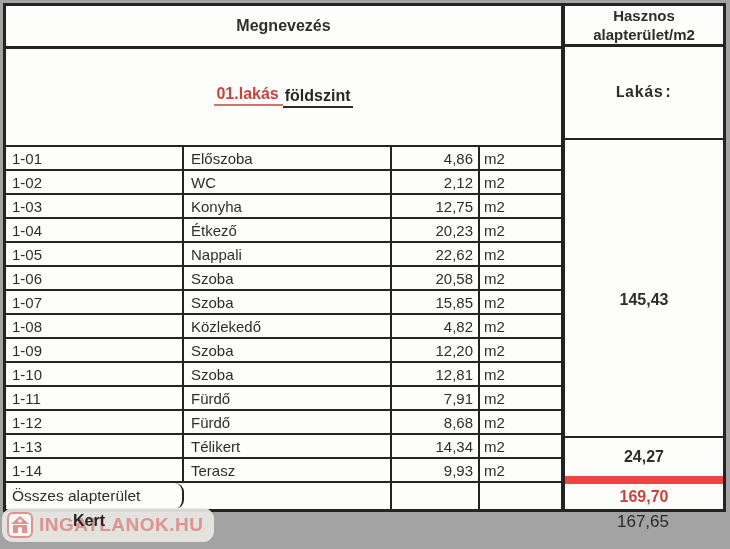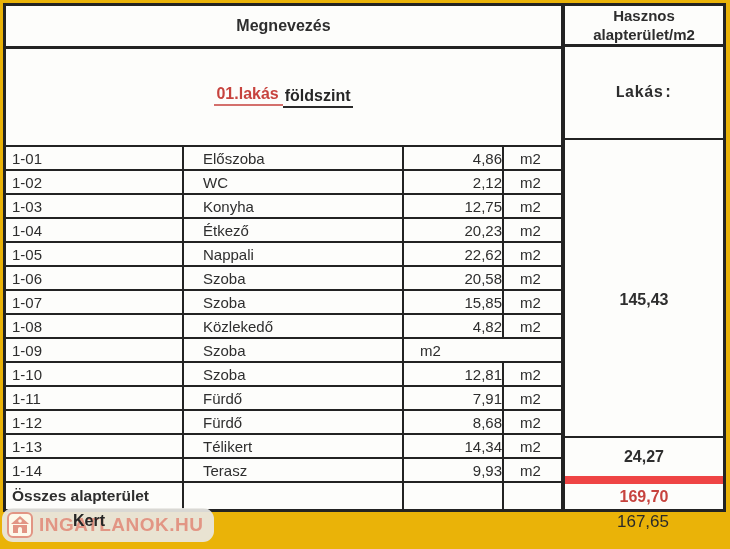--- a/index.html
+++ b/index.html
@@ -1,19 +1,19 @@
 <!DOCTYPE html>
 <html><head>
 <meta charset="utf-8">
 <style>
   * { margin:0; padding:0; box-sizing:border-box; }
   html,body { background:#ffffff; }
   .page {
     position:relative; width:730px; height:549px;
-    background:#eab308; overflow:hidden;
+    background:#a3a3a3; overflow:hidden;
     font-family:"Liberation Sans", sans-serif;
     color:#2e2e2e;
   }
   
   .sheet {
     position:absolute; left:3px; top:3px; width:723px; height:509px;
     border:3px solid #232323; display:flex; background:#fdfdfb;
   }
   .left-section { width:557px; border-right:2px solid #232323; display:flex; flex-direction:column; }
   .right-section { flex:1; border-left:2px solid #232323; display:flex; flex-direction:column; }
@@ -33,30 +33,29 @@
     border-bottom:2px solid #d4706c; padding:0 4px 1px 2px; margin-bottom:4px;
   }
   .floor-title {
     color:#262626; font-weight:bold; font-size:16px;
     border-bottom:2px solid #2a2a2a; padding:0 2px 1px 2px;
   }
   .grid-row {
     height:24px; border-bottom:2px solid #232323;
     display:grid; grid-template-columns:178px 208px 88px 1fr;
     font-size:15px;
-    gap:12px;
   }
   .grid-row.last { border-bottom:none; height:26px; }
   .cell { display:flex; align-items:center; overflow:hidden; }
   .cell.b-r { border-right:2px solid #232323; }
   .cell.code { padding-left:6px; }
   .cell.name { padding-left:7px;text-align:right; }
-  .cell.val  { justify-content:flex-end; }
+  .cell.val  { justify-content:flex-end; padding-right:5px; }
   .cell.unit { padding-left:4px; }
-  .total-label { font-weight:bold; font-size:15.5px; white-space:nowrap; }
+  .total-label { font-weight:normal; font-size:15.5px; white-space:nowrap;border-radius:9px; }
 
   
   .rh-header {
     height:43px; border-bottom:3px solid #232323;
     display:flex; flex-direction:column; align-items:center; justify-content:center;
     font-weight:bold; font-size:15px; line-height:19px; text-align:center;
   }
   .rh-cell {
     display:flex; align-items:center; justify-content:center;
     font-weight:bold; font-size:16px;
@@ -147,20 +146,21 @@
       </div>
       <div class="grid-row">
         <div class="cell code b-r">1-08</div>
         <div class="cell name b-r">Közlekedő</div>
         <div class="cell val b-r">4,82</div>
         <div class="cell unit">m2</div>
       </div>
       <div class="grid-row">
         <div class="cell code b-r">1-09</div>
         <div class="cell name b-r">Szoba</div>
+        <div class="cell val b-r">12,20</div>
         <div class="cell unit">m2</div>
       </div>
       <div class="grid-row">
         <div class="cell code b-r">1-10</div>
         <div class="cell name b-r">Szoba</div>
         <div class="cell val b-r">12,81</div>
         <div class="cell unit">m2</div>
       </div>
       <div class="grid-row">
         <div class="cell code b-r">1-11</div>

